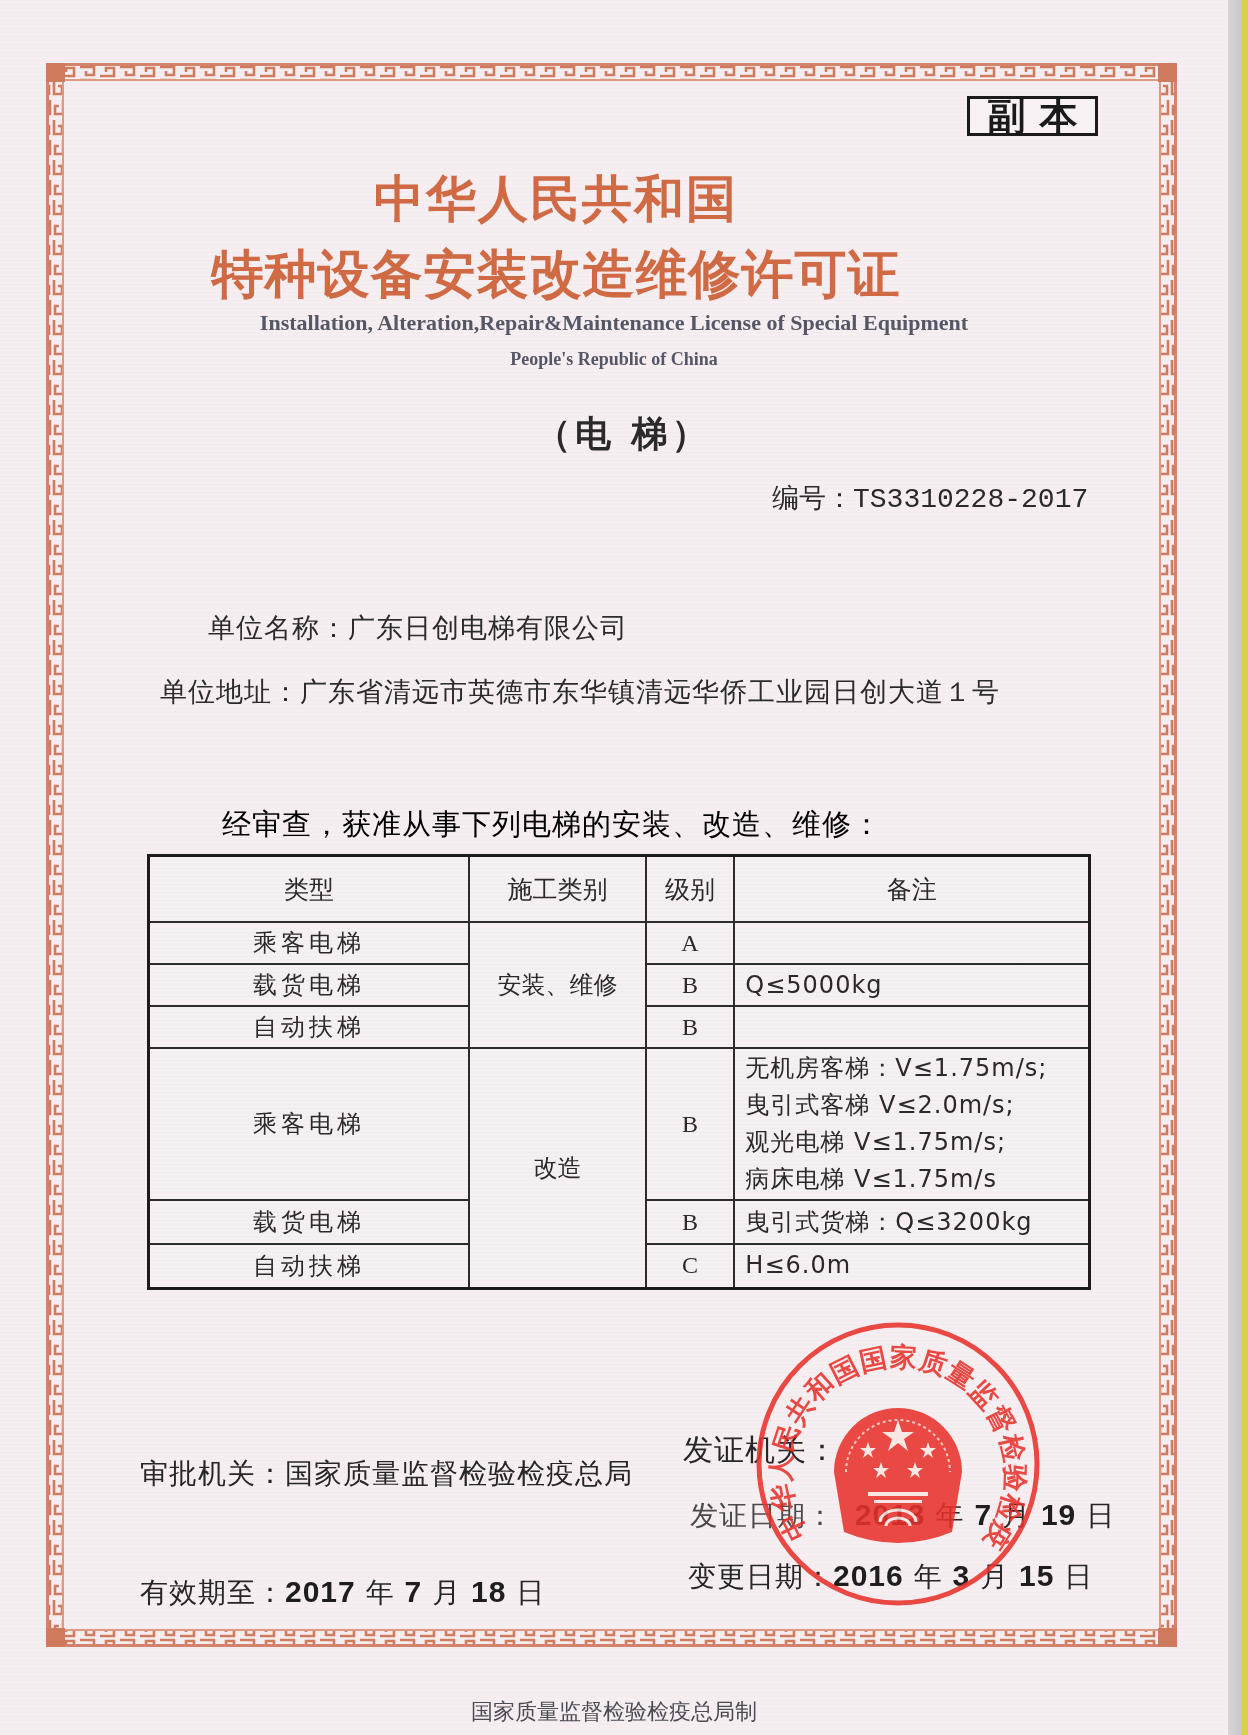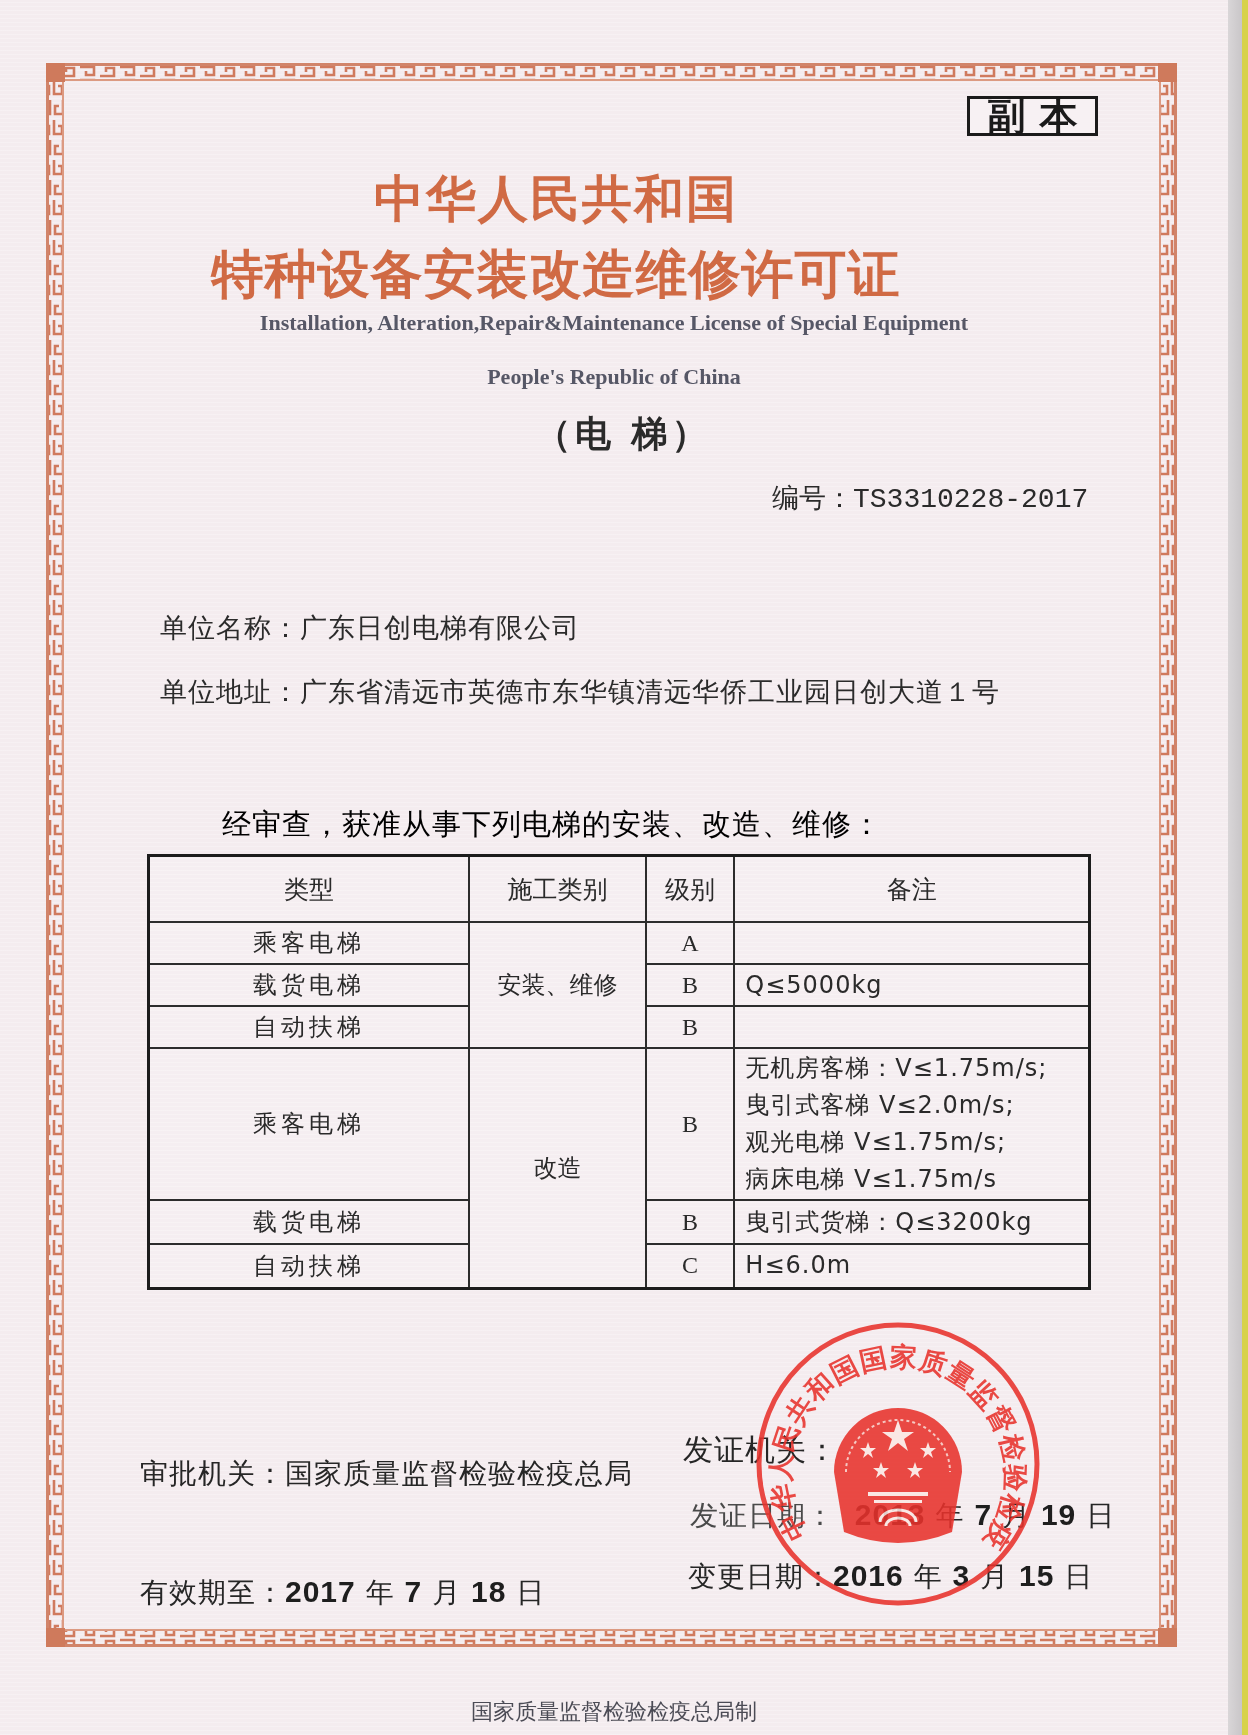--- a/index.html
+++ b/index.html
@@ -41,34 +41,34 @@
     position: absolute; left: 0; width: 1112px; text-align: center;
     color: #d06a44; font-weight: bold;
   }
   .title1 { top: 166px; font-size: 50px; letter-spacing: 2px; }
   .title2 { top: 240px; font-size: 52px; letter-spacing: 1px; }
   .en1, .en2 {
     position: absolute; left: 0; width: 1228px; text-align: center;
     font-family: "Liberation Serif", serif; font-weight: bold; color: #565766;
   }
   .en1 { top: 310px; font-size: 22px; }
-  .en2 { top: 364px; font-size: 22px; text-align: center; }
+  .en2 { top: 349px; font-size: 18px; text-align: center; }
   .subtitle {
     position: absolute; left: 535px; top: 410px; font-size: 36px; font-weight: bold; color: #2a2a2a;
     letter-spacing: 4px;
   }
   .cert-no {
     position: absolute; left: 772px; top: 480px; font-size: 27px; color: #2a2a2a;
     font-family: "DejaVu Sans", sans-serif;
   }
   .cert-no .val { font-family: "Liberation Mono", monospace; font-size: 28px; }
   .info {
     position: absolute; left: 160px; font-size: 27px; color: #2b2b2b; letter-spacing: 1px;
   }
-  .info1 { top: 610px; }
+  .info1 { top: 610px; margin-left: 48px; }
   .info2 { top: 674px; }
   .intro {
     position: absolute; left: 222px; top: 805px; font-size: 29px; color: #000000; letter-spacing: 1px;
   }
 
   table.lic {
     position: absolute; left: 147px; top: 854px; width: 944px;
     border-collapse: collapse; border: 3px solid #1c1c1c;
     font-size: 24px; color: #2a2a2a;
     background: rgba(255,255,255,0.15);

